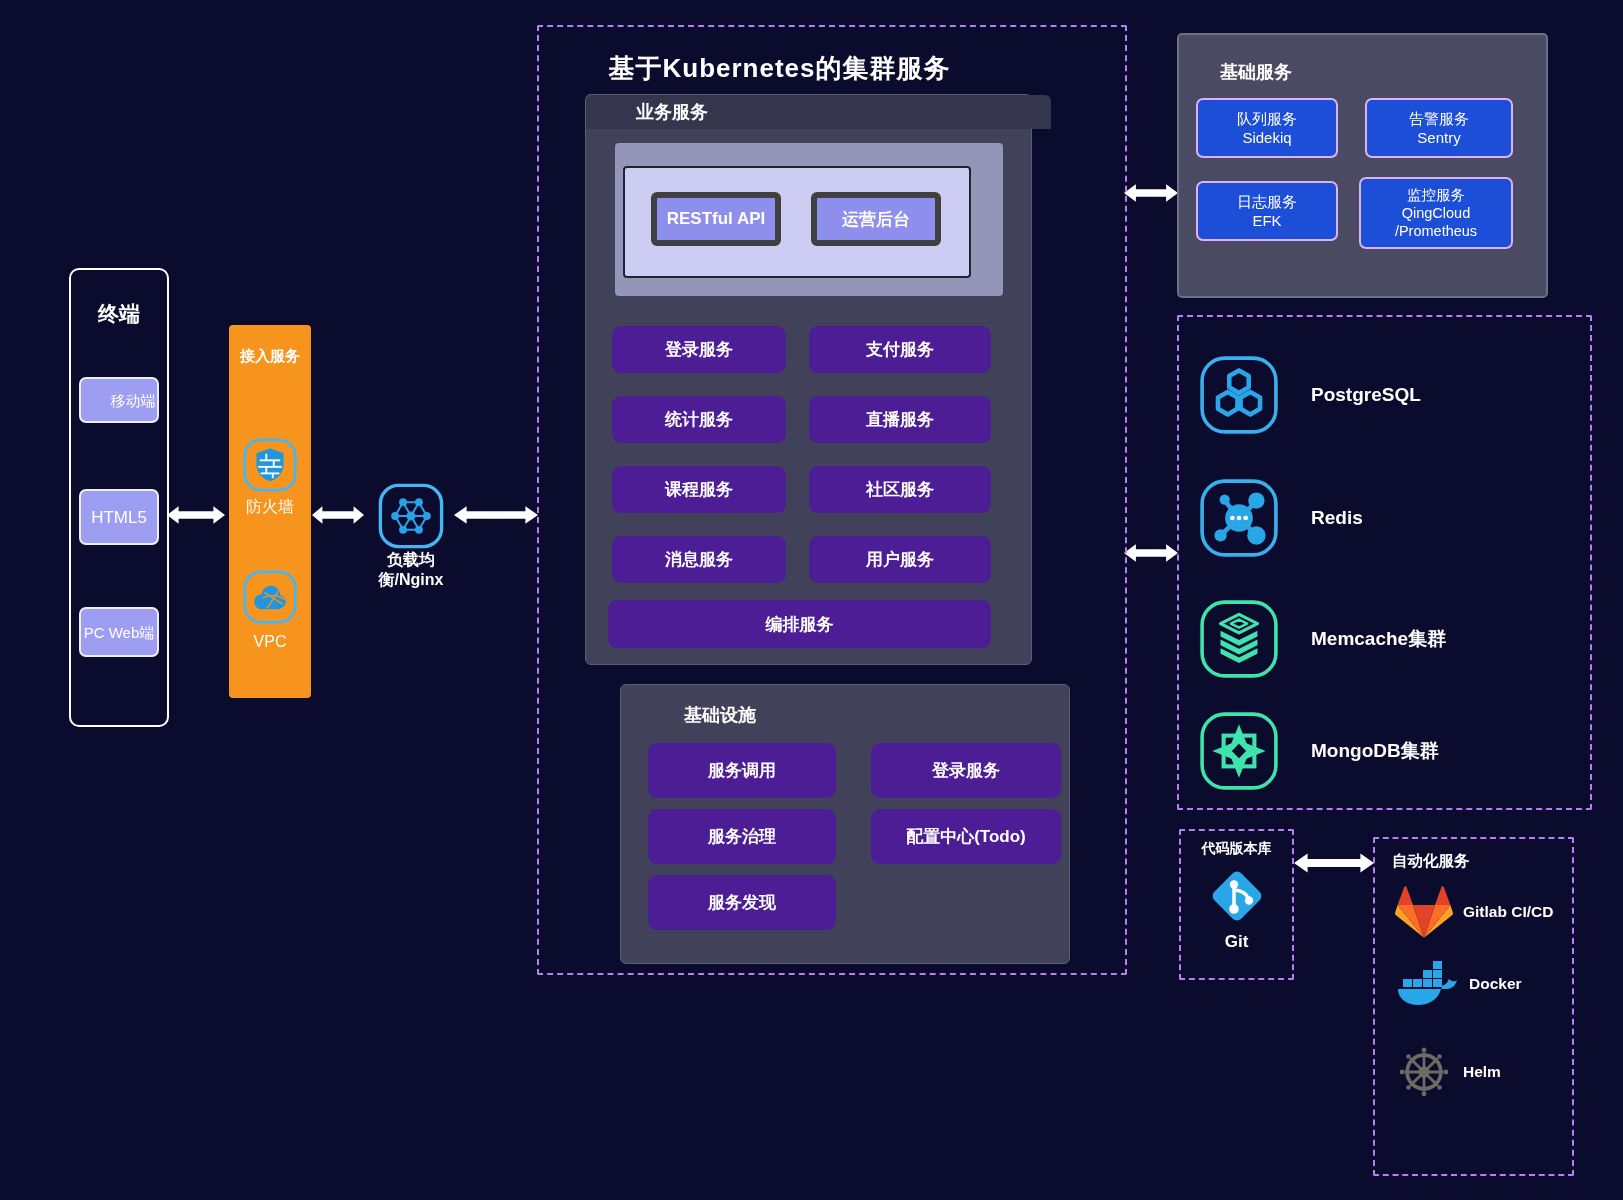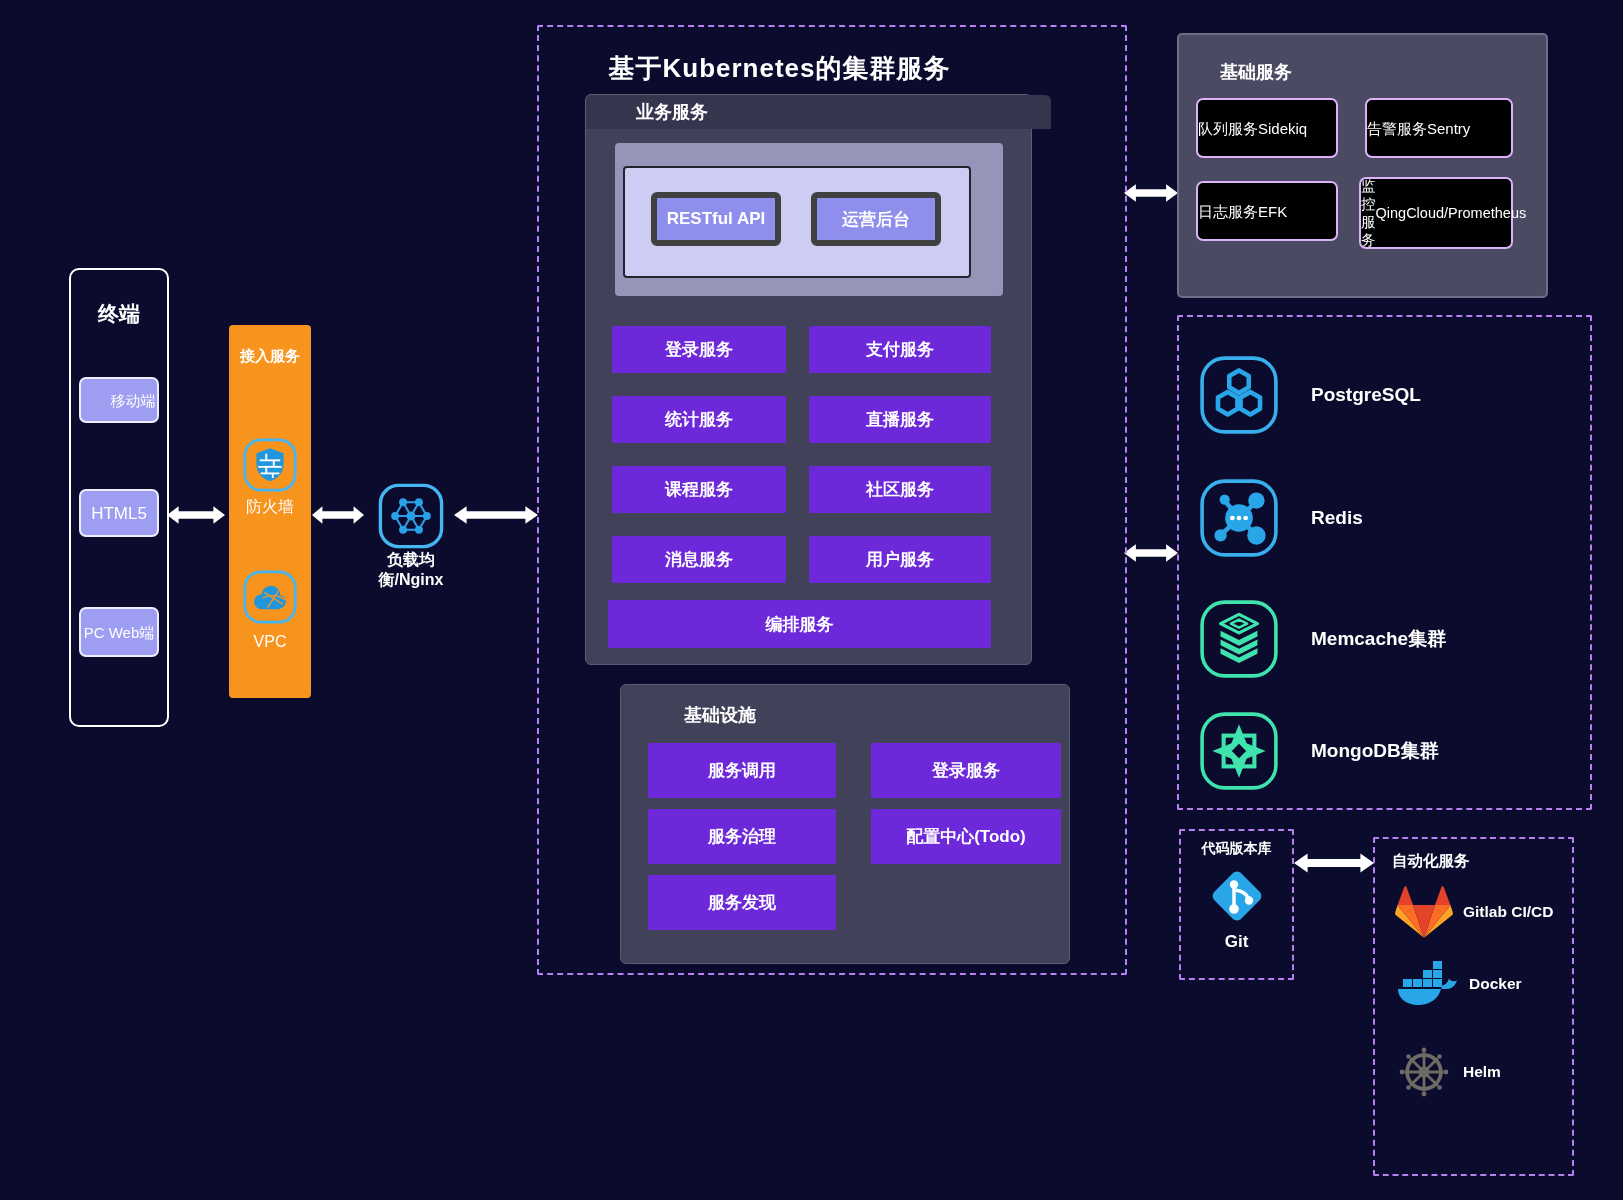--- a/index.html
+++ b/index.html
@@ -7,21 +7,21 @@
     font-family:"Liberation Sans",sans-serif;color:#fff;overflow:hidden;}
   .abs{position:absolute;}
   .dashed{border:2px dashed #b77ff0;border-radius:2px;}
 
   
   .terminal{left:69px;top:268px;width:96px;height:455px;border:2px solid #fff;border-radius:10px;}
   .t-title{position:absolute;left:0;top:30px;width:100%;text-align:center;font-size:21px;font-weight:bold;}
   .tbtn{position:absolute;left:8px;width:80px;background:#9d9df1;border:2px solid #eeeeff;border-radius:7px;
     display:flex;align-items:center;justify-content:center;text-align:center;font-size:15px;color:#fff;box-sizing:border-box;line-height:19px;}
   .tb1{top:107px;height:46px;padding-left:28px;}
-  .tb2{top:219px;height:48px;font-size:17px;}
+  .tb2{top:219px;height:56px;font-size:17px;}
   .tb3{top:337px;height:50px;}
 
   .access{left:229px;top:325px;width:82px;height:373px;background:#f7941e;border-radius:4px;}
   .a-title{position:absolute;left:0;top:22px;width:100%;text-align:center;font-size:15px;font-weight:bold;}
   .icon-c{position:absolute;left:0;width:100%;display:flex;justify-content:center;}
   .fw-i{top:112px;}
   .vpc-i{top:244px;}
   .a-label{position:absolute;left:0;width:100%;text-align:center;font-size:16px;}
   .fw-l{top:172px;}
   .vpc-l{top:308px;}
@@ -47,33 +47,33 @@
   .biz{left:46px;top:67px;width:447px;height:571px;}
   .biz-head{position:absolute;left:0;top:0;width:100%;height:34px;background:#35354e;border-radius:6px 6px 0 0;
     display:flex;align-items:center;padding-left:20px;}
   .biz-head span{margin-left:30px;font-size:18px;font-weight:bold;}
   .med{left:29px;top:48px;width:388px;height:153px;background:#9595b9;border-radius:4px;}
   .light{left:8px;top:23px;width:344px;height:108px;background:#cdcdf3;border:2px solid #23232e;border-radius:4px;}
   .apibtn{background:#8e8eec;border:6px solid #404040;border-radius:6px;display:flex;align-items:center;justify-content:center;
     font-size:17px;font-weight:bold;color:#fff;box-sizing:border-box;}
   .b-api{left:26px;top:24px;width:130px;height:54px;}
   .b-admin{left:186px;top:24px;width:130px;height:54px;}
-  .pbtn{background:#6d28d9;border-radius:1px;display:flex;align-items:center;justify-content:center;
+  .pbtn{background:#4c1d95;border-radius:9px;display:flex;align-items:center;justify-content:center;
     font-size:17px;font-weight:bold;color:#fff;text-align:center;}
   .svc-grid{left:26px;top:231px;display:grid;grid-template-columns:174px 182px;column-gap:23px;row-gap:23px;grid-auto-rows:47px;}
   .orch{left:22px;top:505px;width:383px;height:48px;}
   .infra{left:45px;top:657px;width:450px;height:280px;margin-left:36px;}
   .infra-title{position:absolute;left:63px;top:18px;font-size:18px;font-weight:bold;}
   .inf-grid{left:27px;top:58px;display:grid;grid-template-columns:188px 190px;column-gap:35px;row-gap:11px;grid-auto-rows:55px;}
 
   
   .bsv{left:1177px;top:33px;width:371px;height:265px;background:#4a4a62;border:2px solid #6e6e88;border-radius:5px;box-sizing:border-box;}
   .bsv-title{position:absolute;left:41px;top:25px;font-size:18px;font-weight:bold;}
-  .vbtn{position:absolute;background:#000000;border:2px solid #dcb2f8;border-radius:7px;box-sizing:border-box;
-    display:flex;flex-direction:row;align-items:center;font-size:15px;line-height:19px;color:#fff;text-align:center;}
+  .vbtn{position:absolute;background:#1d4ed8;border:2px solid #dcb2f8;border-radius:7px;box-sizing:border-box;
+    display:flex;flex-direction:column;align-items:center;justify-content:center;font-size:15px;line-height:19px;color:#fff;text-align:center;}
   .bs1{left:17px;top:63px;width:142px;height:60px;}
   .bs2{left:186px;top:63px;width:148px;height:60px;}
   .bs3{left:17px;top:146px;width:142px;height:60px;}
   .bs4{left:180px;top:142px;width:154px;height:72px;font-size:14.5px;line-height:18px;}
 
   .ds{left:1177px;top:315px;width:411px;height:491px;}
   .ds-row{position:absolute;left:19px;display:flex;align-items:center;}
   .ds-row .lbl{margin-left:31px;font-size:19px;font-weight:bold;}
   .dsr1{top:37px;}
   .dsr2{top:160px;}

